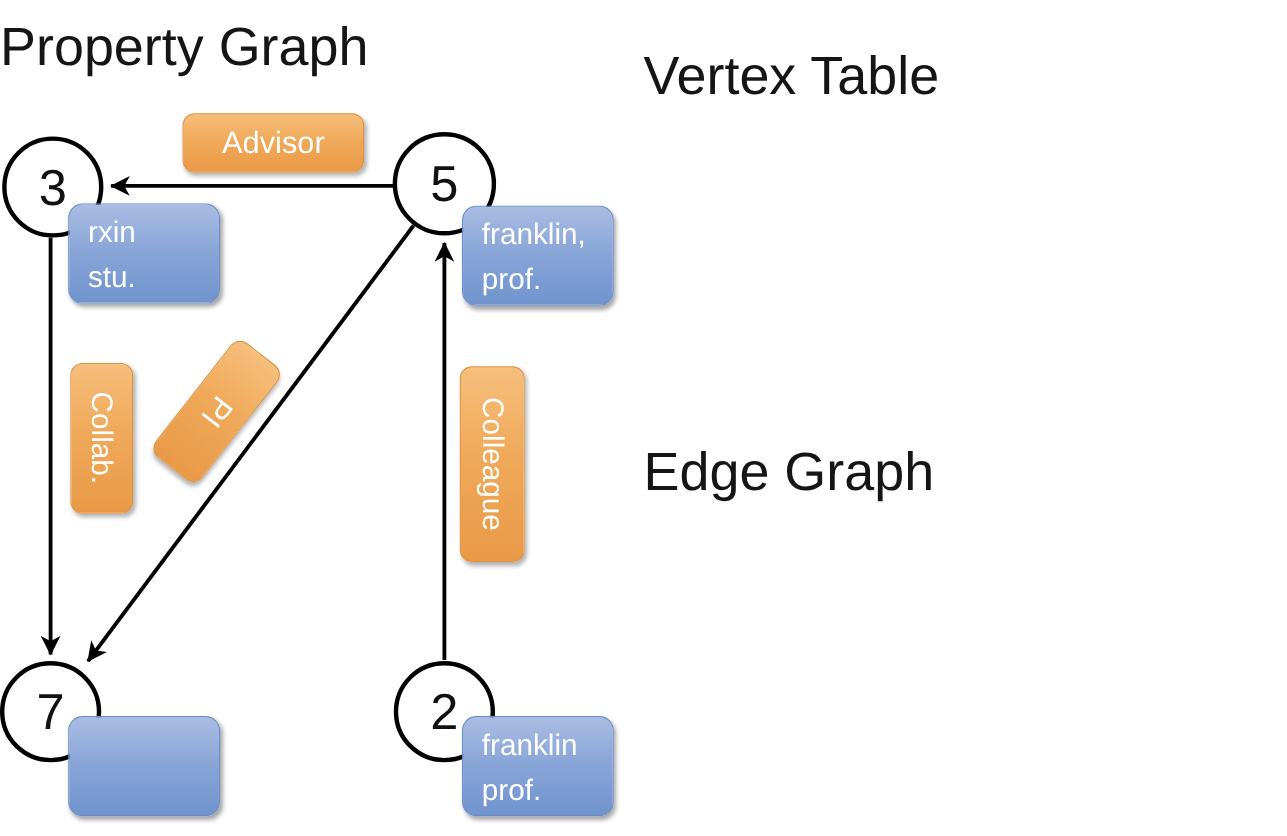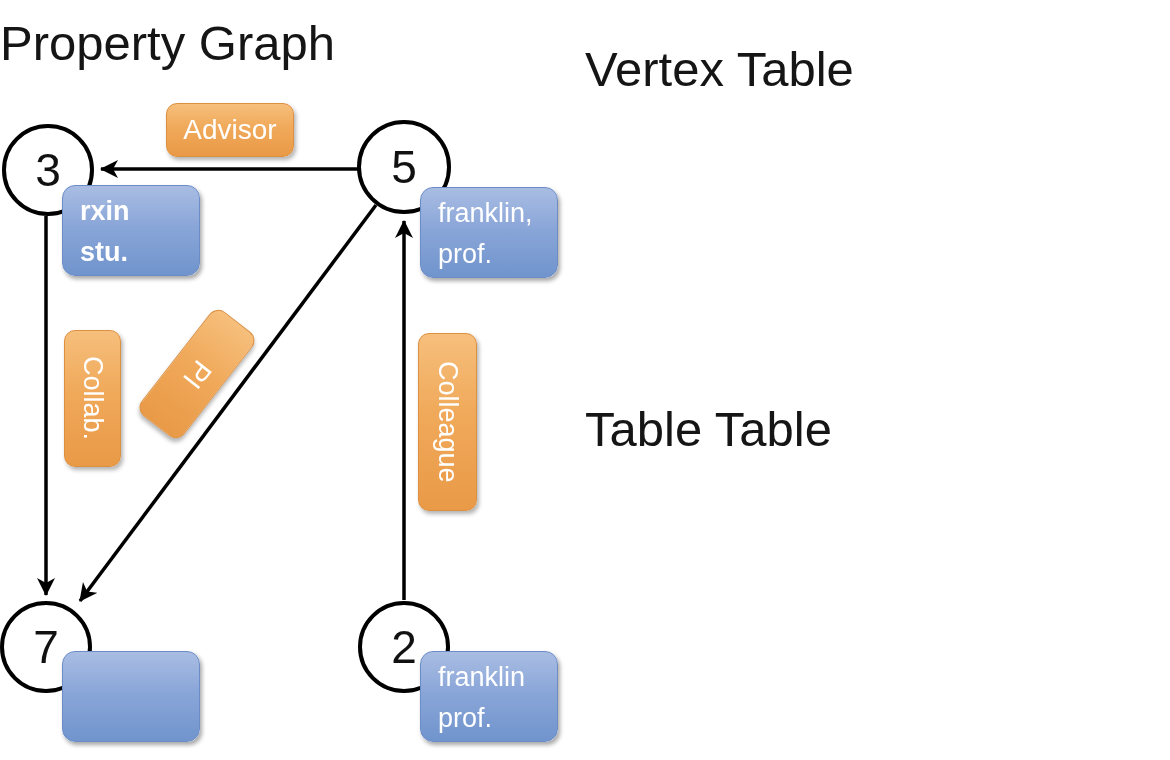--- a/index.html
+++ b/index.html
@@ -34,37 +34,37 @@
 
   
   .vbox{
     position:absolute;box-sizing:border-box;width:138px;height:91px;
     border-radius:13px;z-index:3;
     background:linear-gradient(180deg,#a9bde3 0%,#8aa6d8 45%,#7094cd 100%);
     border:1px solid #6b8cc6;
     box-shadow:2px 3px 4px rgba(0,0,0,0.35);
     color:#fff;font-size:27px;line-height:41px;padding:5px 4px 4px 17px;
   }
-  #vbox-3{left:62px;top:185px;font-weight:bold;}
+  #vbox-3{left:62px;top:185px;}
   #vbox-5{left:420px;top:187px;}
   #vbox-7{left:62px;top:651px;}
   #vbox-2{left:420px;top:651px;}
   .vbox span{display:block;}
 
   
   .elabel{
     position:absolute;box-sizing:border-box;z-index:3;
     background:linear-gradient(180deg,#f6bf7c 0%,#f0a95a 45%,#e99a47 100%);
     border:1px solid #dd9040;border-radius:11px;
     box-shadow:2px 3px 4px rgba(0,0,0,0.3);
     color:#fff;display:flex;align-items:center;justify-content:center;
     font-size:28px;
   }
   .elabel.vertical{writing-mode:vertical-rl;}
-  #label-advisor{left:166px;top:103px;width:128px;height:54px;}
+  #label-advisor{left:166px;top:103px;width:165px;height:54px;}
   #label-collab{left:64px;top:330px;width:57px;height:137px;font-size:27px;}
   #label-pi{left:170px;top:308px;width:54px;height:132px;transform:rotate(38deg);}
   #label-colleague{left:418px;top:333px;width:59px;height:178px;font-size:27px;}
 
   #edges-svg{position:absolute;left:0;top:0;z-index:1;}
 </style>
 </head>
 <body>
 
 <div id="graph-panel" class="panel">
@@ -114,15 +114,15 @@
   <div id="label-advisor" class="elabel">Advisor</div>
   <div id="label-collab" class="elabel vertical">Collab.</div>
   <div id="label-pi" class="elabel vertical">PI</div>
   <div id="label-colleague" class="elabel vertical">Colleague</div>
 </div>
 
 <div id="tables-panel" class="panel">
 
   <div id="vertex-title" class="big-title">Vertex Table</div>
 
-  <div id="edge-title" class="big-title">Table Table</div>
+  <div id="edge-title" class="big-title">Edge Graph</div>
 
 </div>
 
 </body></html>

